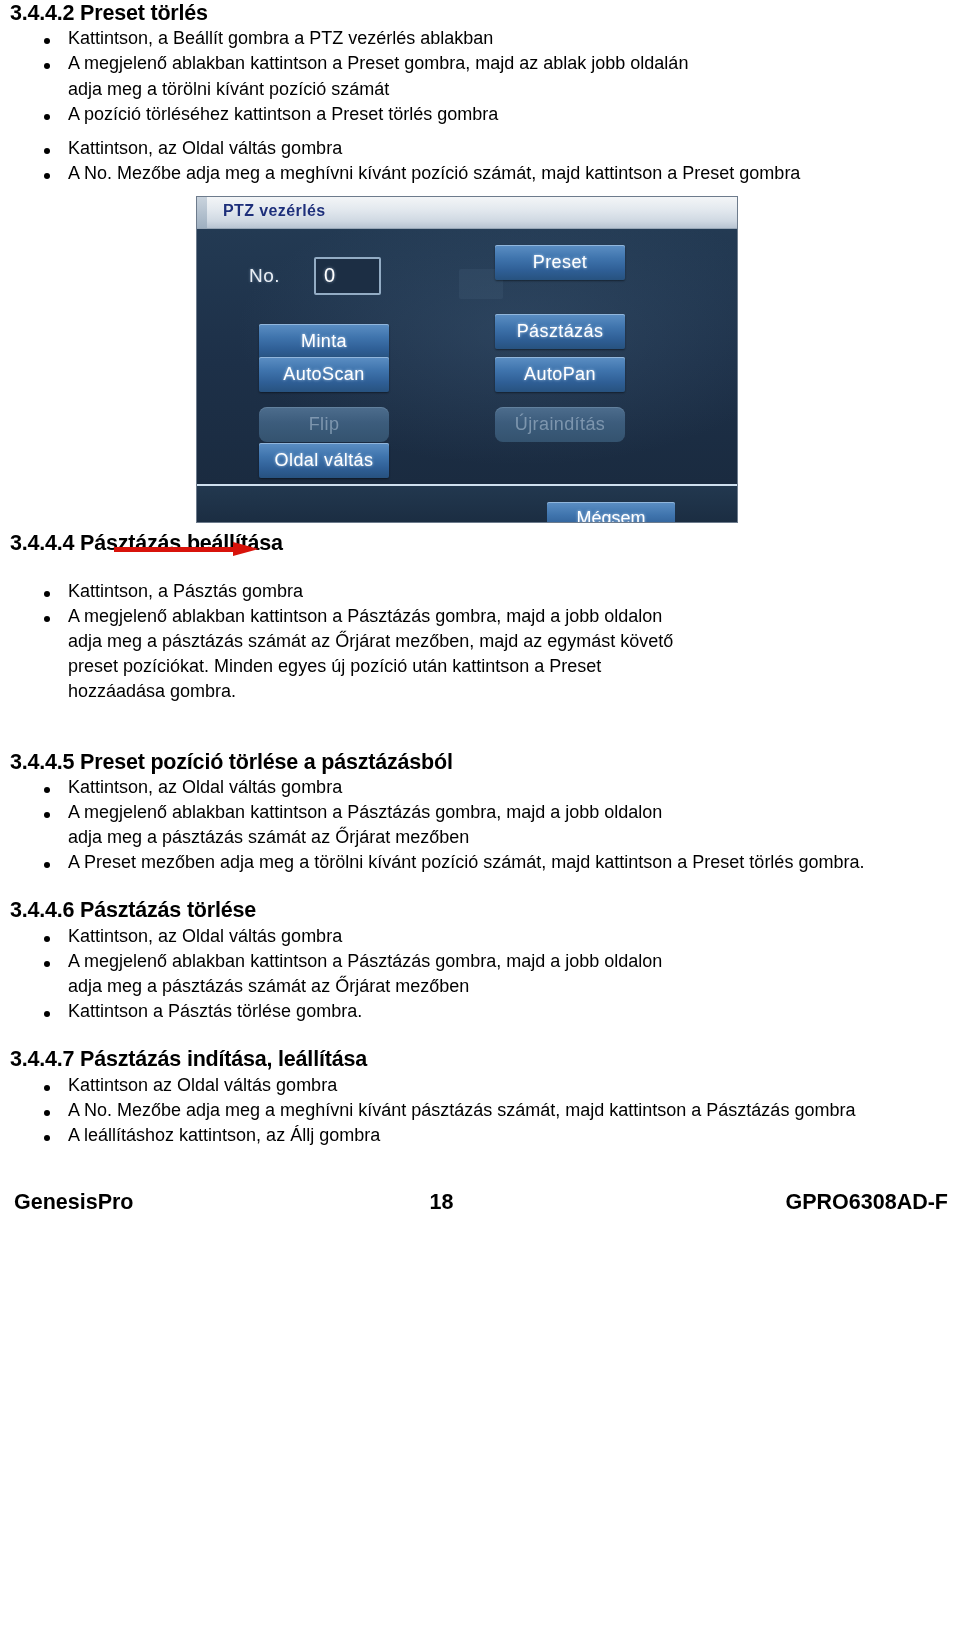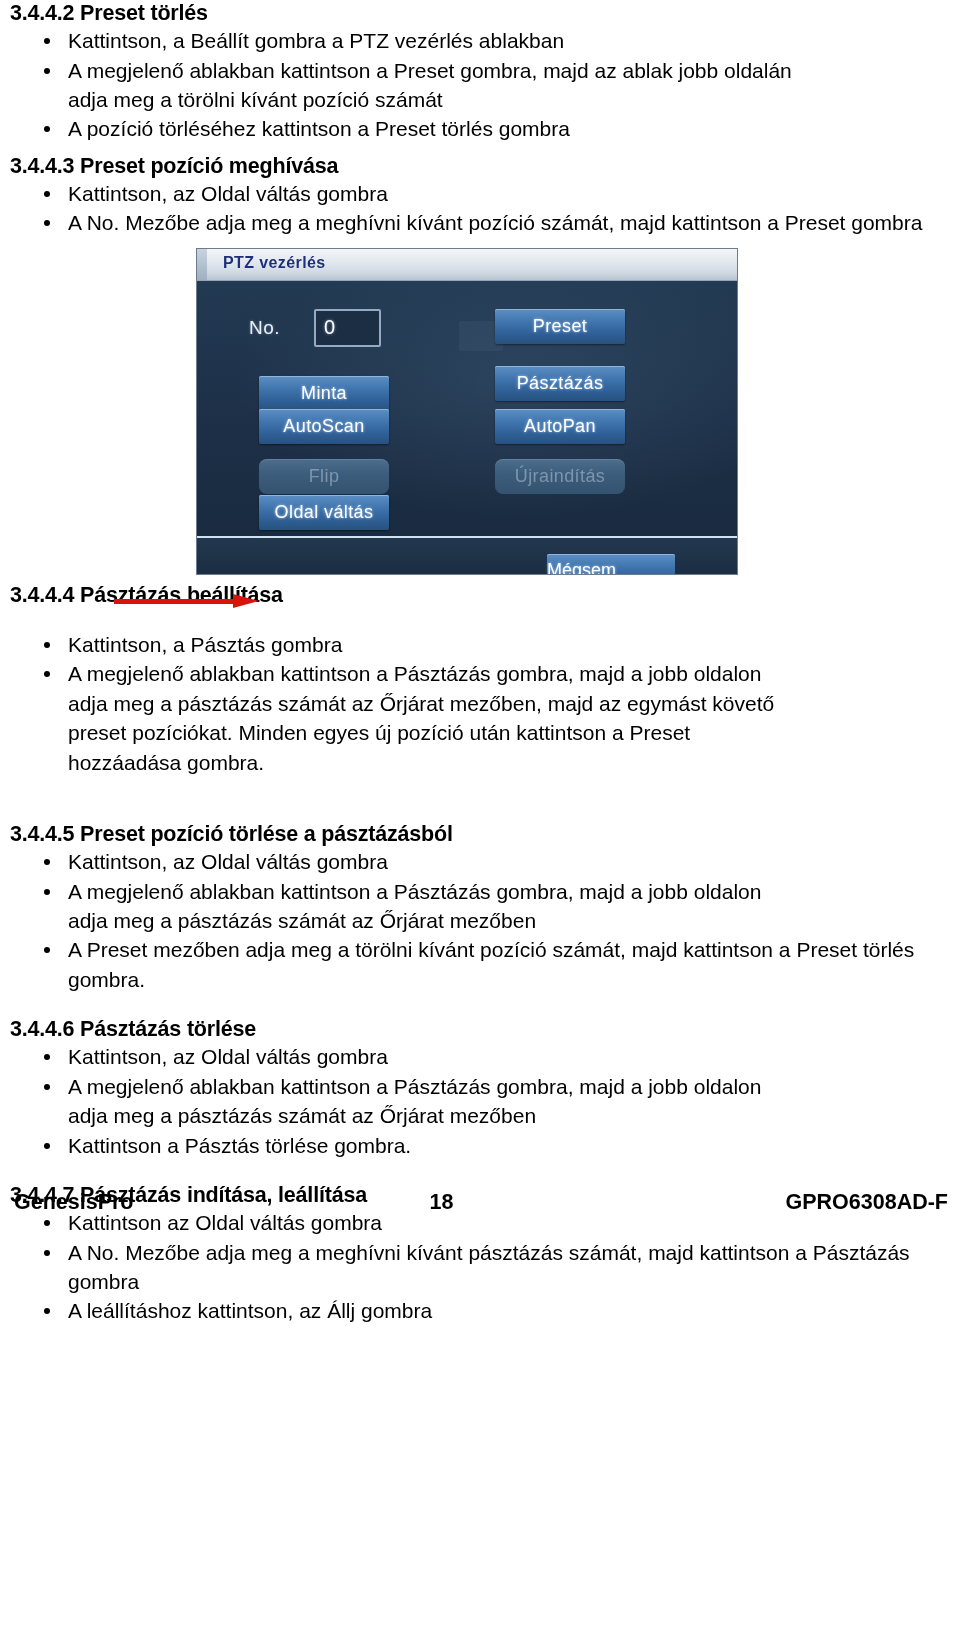--- a/index.html
+++ b/index.html
@@ -32,21 +32,21 @@
 
   
   ul.bullets {
     list-style: none;
     margin: 0;
     padding: 0;
   }
   ul.bullets > li {
     position: relative;
     padding-left: 58px;
-    font-size: 21px;
+    font-size: 18px;
     line-height: 1.40;
     margin: 0;
   }
   ul.bullets > li::before {
     content: "";
     position: absolute;
     left: 34px;
     top: 12px;
     width: 6px;
     height: 6px;
@@ -193,37 +193,37 @@
     box-shadow: inset 0 1px 0 rgba(150,175,200,0.30);
     border-radius: 8px;
   }
 
   
   .bL1 { left: 62px;  top: 95px;  }
   .bL2 { left: 62px;  top: 128px; }
   .bL3 { left: 62px;  top: 178px; }
   .bL4 { left: 62px;  top: 214px; }
   
-  .bR1 { left: 298px; top: 28px;  }
+  .bR1 { left: 298px; top: 16px;  }
   .bR2 { left: 298px; top: 85px;  }
   .bR3 { left: 298px; top: 128px; }
   .bR4 { left: 298px; top: 178px; }
 
   .cancel-btn {
     position: absolute;
     left: 350px;
     top: 16px;
     width: 128px;
     height: 33px;
     border-radius: 2px;
     background: linear-gradient(180deg,#5c8fc4 0%, #3f74ad 40%, #2f5f96 75%, #27527f 100%);
     box-shadow: inset 0 1px 0 rgba(190,215,240,0.55);
     color: #ffffff;
     font-size: 18px;
-    text-align: left;
+    text-align: center;
     line-height: 33px;
     text-shadow: 0 0 3px rgba(200,225,250,0.85);
   }
 
   
   .pagefoot {
     position: absolute;
     left: 4px;
     bottom: 10px;
     width: 960px;
@@ -248,21 +248,20 @@
     <li><span>Kattintson, a Beállít gombra a PTZ vezérlés ablakban</span></li>
     <li class="justify">
       <span class="ln">A megjelenő ablakban kattintson a Preset gombra, majd az ablak jobb oldalán</span>
       <span class="ln">adja meg a törölni kívánt pozíció számát</span>
     </li>
     <li><span>A pozíció törléséhez kattintson a Preset törlés gombra</span></li>
   </ul>
 
   <div class="gap-sm"></div>
 
-  <h3 class="sec">3.4.4.3 Preset pozíció meghívása</h3>
   <ul class="bullets">
     <li><span>Kattintson, az Oldal váltás gombra</span></li>
     <li>
       <span class="ln">A No. Mezőbe adja meg a meghívni kívánt pozíció számát, majd kattintson a</span>
       <span class="ln">Preset gombra</span>
     </li>
   </ul>
 
   <div class="shot-wrap">
 

